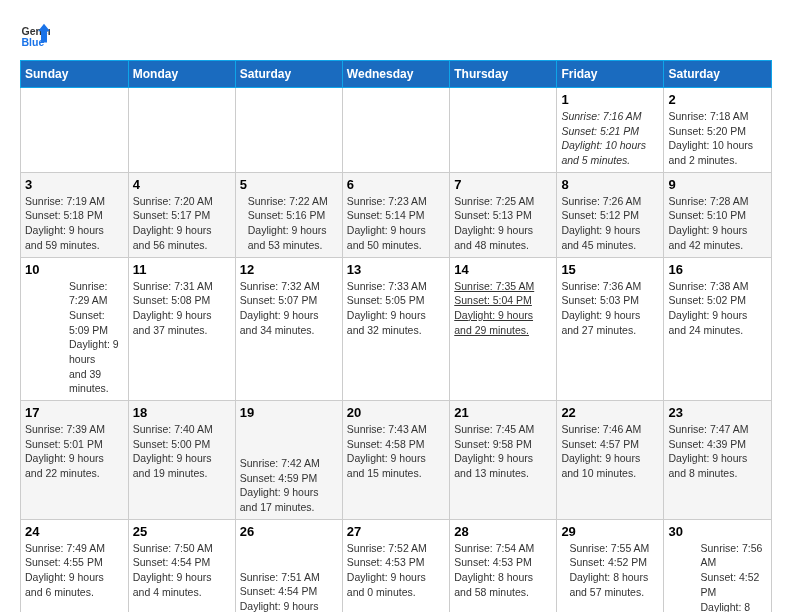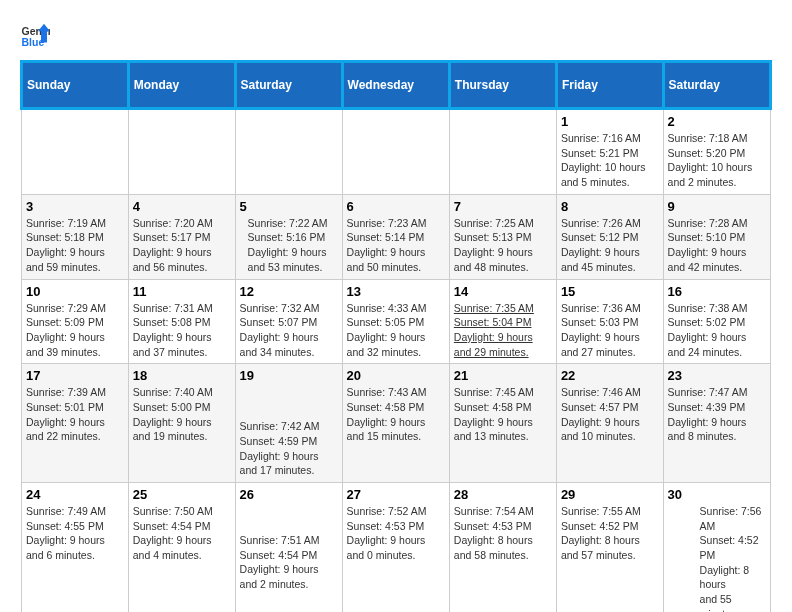--- a/index.html
+++ b/index.html
@@ -38,25 +38,25 @@
       color: #444;
     }
     table {
       width: 100%;
       border-collapse: collapse;
       font-size: 11px;
     }
     thead tr th {
       background-color: #1a6bbf;
       color: #fff;
-      padding: 15px 4px;
+      padding: 6px 4px;
       text-align: left;
       font-size: 12px;
       font-weight: bold;
-      border: 3px solid #0ea5e9;
+      border: 1px solid #0ea5e9;
     }
     tbody tr td {
       border: 1px solid #ccc;
       vertical-align: top;
       padding: 4px;
       width: 108px;
       min-height: 80px;
       background: #fff;
     }
     tbody tr:nth-child(even) td {
@@ -108,21 +108,21 @@
   </thead>
   <tbody id="calendar-body">
   <tr>
         <td class="empty-cell"></td>
         <td class="empty-cell"></td>
         <td class="empty-cell"></td>
         <td class="empty-cell"></td>
         <td class="empty-cell"></td>
         <td>
           <span class="day-number">1</span>
-          <div class="day-info" style="white-space: pre-line;">Sunrise: 7:16 AM
+          <div class="day-info" style="white-space: pre-line; font-style: italic;">Sunrise: 7:16 AM
 Sunset: 5:21 PM
 Daylight: 10 hours
 and 5 minutes.</div>
         </td>
         <td>
           <span class="day-number">2</span>
           <div class="day-info" style="white-space: pre-line;">Sunrise: 7:18 AM
 Sunset: 5:20 PM
 Daylight: 10 hours
 and 2 minutes.</div>
@@ -175,42 +175,42 @@
           <span class="day-number">9</span>
           <div class="day-info" style="white-space: pre-line;">Sunrise: 7:28 AM
 Sunset: 5:10 PM
 Daylight: 9 hours
 and 42 minutes.</div>
         </td>
       </tr>
       <tr>
         <td>
           <span class="day-number">10</span>
-          <div class="day-info" style="white-space: pre-line;">Sunrise: 7:29 AM
+          <div class="day-info" style="white-space: pre-line; margin-left: 44px;">Sunrise: 7:29 AM
 Sunset: 5:09 PM
 Daylight: 9 hours
 and 39 minutes.</div>
         </td>
         <td>
           <span class="day-number">11</span>
           <div class="day-info" style="white-space: pre-line;">Sunrise: 7:31 AM
 Sunset: 5:08 PM
 Daylight: 9 hours
 and 37 minutes.</div>
         </td>
         <td>
           <span class="day-number">12</span>
           <div class="day-info" style="white-space: pre-line;">Sunrise: 7:32 AM
 Sunset: 5:07 PM
 Daylight: 9 hours
 and 34 minutes.</div>
         </td>
         <td>
           <span class="day-number">13</span>
-          <div class="day-info" style="white-space: pre-line;">Sunrise: 4:33 AM
+          <div class="day-info" style="white-space: pre-line;">Sunrise: 7:33 AM
 Sunset: 5:05 PM
 Daylight: 9 hours
 and 32 minutes.</div>
         </td>
         <td>
           <span class="day-number">14</span>
           <div class="day-info" style="white-space: pre-line; text-decoration: underline;">Sunrise: 7:35 AM
 Sunset: 5:04 PM
 Daylight: 9 hours
 and 29 minutes.</div>
@@ -255,21 +255,21 @@
         <td>
           <span class="day-number">20</span>
           <div class="day-info" style="white-space: pre-line;">Sunrise: 7:43 AM
 Sunset: 4:58 PM
 Daylight: 9 hours
 and 15 minutes.</div>
         </td>
         <td>
           <span class="day-number">21</span>
           <div class="day-info" style="white-space: pre-line;">Sunrise: 7:45 AM
-Sunset: 4:58 PM
+Sunset: 9:58 PM
 Daylight: 9 hours
 and 13 minutes.</div>
         </td>
         <td>
           <span class="day-number">22</span>
           <div class="day-info" style="white-space: pre-line;">Sunrise: 7:46 AM
 Sunset: 4:57 PM
 Daylight: 9 hours
 and 10 minutes.</div>
         </td>
@@ -312,21 +312,21 @@
         </td>
         <td>
           <span class="day-number">28</span>
           <div class="day-info" style="white-space: pre-line;">Sunrise: 7:54 AM
 Sunset: 4:53 PM
 Daylight: 8 hours
 and 58 minutes.</div>
         </td>
         <td>
           <span class="day-number">29</span>
-          <div class="day-info" style="white-space: pre-line;">Sunrise: 7:55 AM
+          <div class="day-info" style="white-space: pre-line; margin-left: 8px;">Sunrise: 7:55 AM
 Sunset: 4:52 PM
 Daylight: 8 hours
 and 57 minutes.</div>
         </td>
         <td>
           <span class="day-number">30</span>
           <div class="day-info" style="white-space: pre-line; margin-left: 32px;">Sunrise: 7:56 AM
 Sunset: 4:52 PM
 Daylight: 8 hours
 and 55 minutes.</div>

